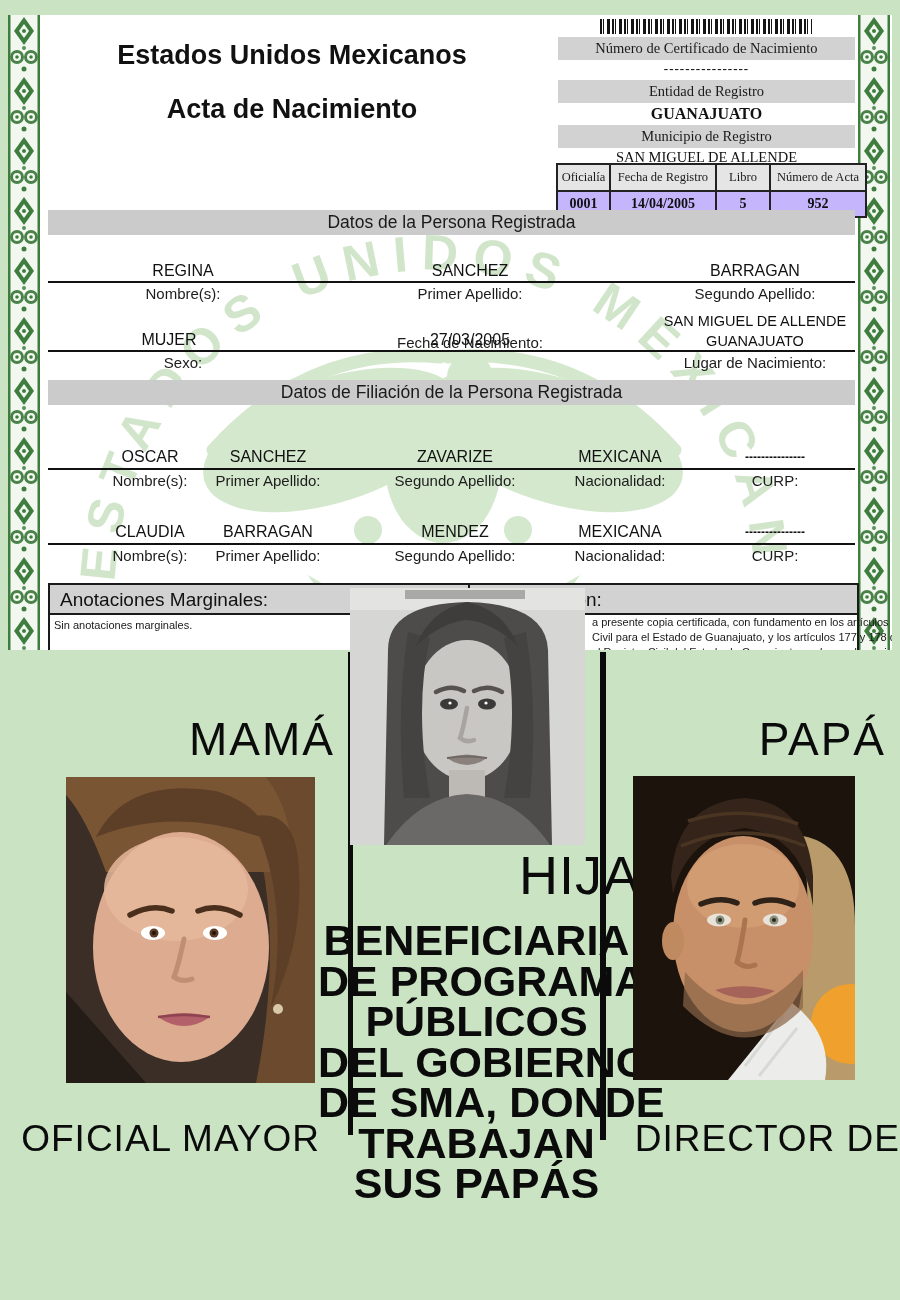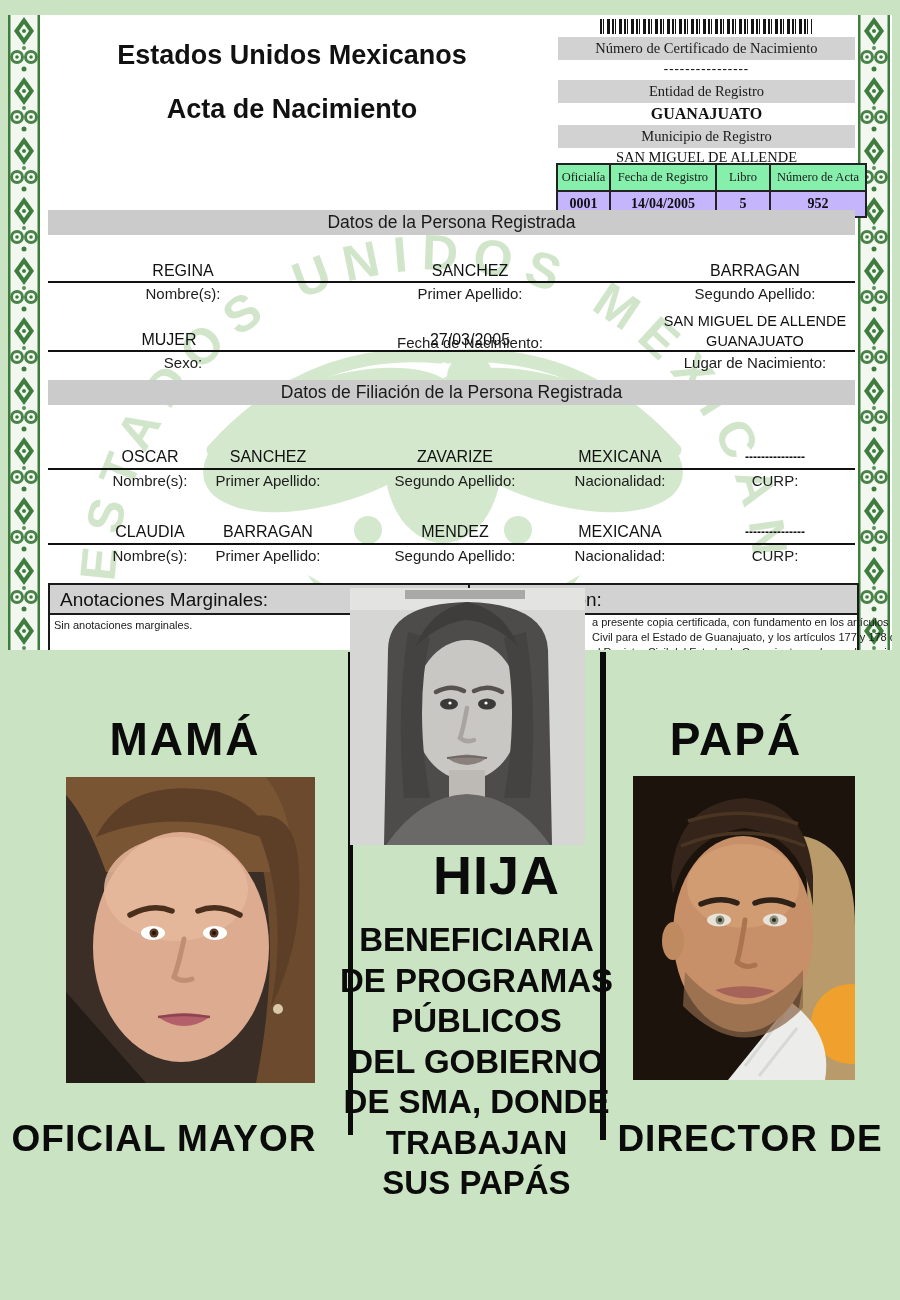--- a/index.html
+++ b/index.html
@@ -18,44 +18,44 @@
   .cert-title{left:54px;width:460px;text-align:center;font-weight:bold;font-size:27px;color:#111;}
   .graybar{left:0;width:297px;background:#d2d2d2;height:23px;line-height:23px;text-align:center;font-size:14.5px;color:#1a1a1a;}
   .rightblock{left:550px;top:0;width:297px;height:230px;font-family:Liberation Serif, serif;}
   .barcode{left:42px;top:4px;width:212px;height:15px;background:repeating-linear-gradient(90deg,#141414 0 2px,#ffffff 2px 3px,#141414 3px 4px,#ffffff 4px 7px,#141414 7px 10px,#ffffff 10px 12px);}
   .dashes{left:0;width:297px;text-align:center;font-weight:bold;font-size:13px;letter-spacing:1px;color:#111;}
   .boldval{left:0;width:297px;text-align:center;font-weight:bold;font-size:16px;color:#111;}
   .plainval{left:0;width:297px;text-align:center;font-size:14.5px;color:#111;}
 
   table.regtable{position:absolute;left:-2px;top:148px;width:297px;border-collapse:collapse;table-layout:fixed;}
   table.regtable th,table.regtable td{border:2px solid #222;text-align:center;overflow:hidden;white-space:nowrap;}
-  table.regtable th{background:#86efac;font-size:12.5px;font-weight:normal;height:23px;color:#1a1a1a;}
+  table.regtable th{background:#e5e5e5;font-size:12.5px;font-weight:normal;height:23px;color:#1a1a1a;}
   table.regtable td{background:#c4b5fd;font-size:14px;font-weight:bold;height:22px;color:#111;}
 
   .banner{left:40px;width:807px;height:25px;background:#cbcbcb;line-height:25px;text-align:center;font-size:17.5px;color:#1a1a1a;}
   .fieldline{left:40px;width:807px;height:2px;background:#111;}
   .val{font-size:16px;color:#111;text-align:center;white-space:nowrap;width:220px;}
   .lbl{font-size:15px;color:#1c1c1c;text-align:center;white-space:nowrap;width:220px;}
   .val5,.lbl5{width:150px;}
   .place2{width:260px;text-align:center;font-size:14.5px;line-height:20px;color:#111;white-space:nowrap;}
 
   .notebox{border:2px solid #1a1a1a;background:#fff;}
   .notebox .head{position:absolute;left:0;top:0;right:0;height:28px;background:#d2d2d2;border-bottom:2px solid #1a1a1a;}
   .boxtitle{font-size:19px;color:#111;white-space:nowrap;}
   .smalltext{font-size:11px;color:#1a1a1a;white-space:nowrap;}
 
   
   .bottom{left:0;top:650px;width:900px;height:650px;background:#c9e3c3;z-index:3;}
   .divider{top:2px;width:5px;background:#0b0b0b;z-index:1;}
   .photo-frame{z-index:2;overflow:hidden;}
-  .heavy{font-weight:bold;color:#0b0b0b;text-align:center;white-space:nowrap;}
+  .heavy{font-weight:normal;color:#0b0b0b;text-align:right;white-space:nowrap;}
   .parent-title{font-size:46px;letter-spacing:2px;}
   .caption{font-size:37px;letter-spacing:1px;}
   .hija-title{font-size:54px;letter-spacing:1px;}
-  .hija-lines{font-size:33px;line-height:40.5px;font-weight:bold;color:#0b0b0b;text-align:center;white-space:nowrap;}
+  .hija-lines{font-size:43px;line-height:40.5px;font-weight:bold;color:#0b0b0b;text-align:center;white-space:nowrap;}
   .girl-photo{z-index:4;}
 </style>
 </head>
 <body>
 
 <div class="page">
 
   <div class="abs certificate">
 
     <svg class="abs ornament left" width="32" height="640" viewBox="0 0 32 640">

